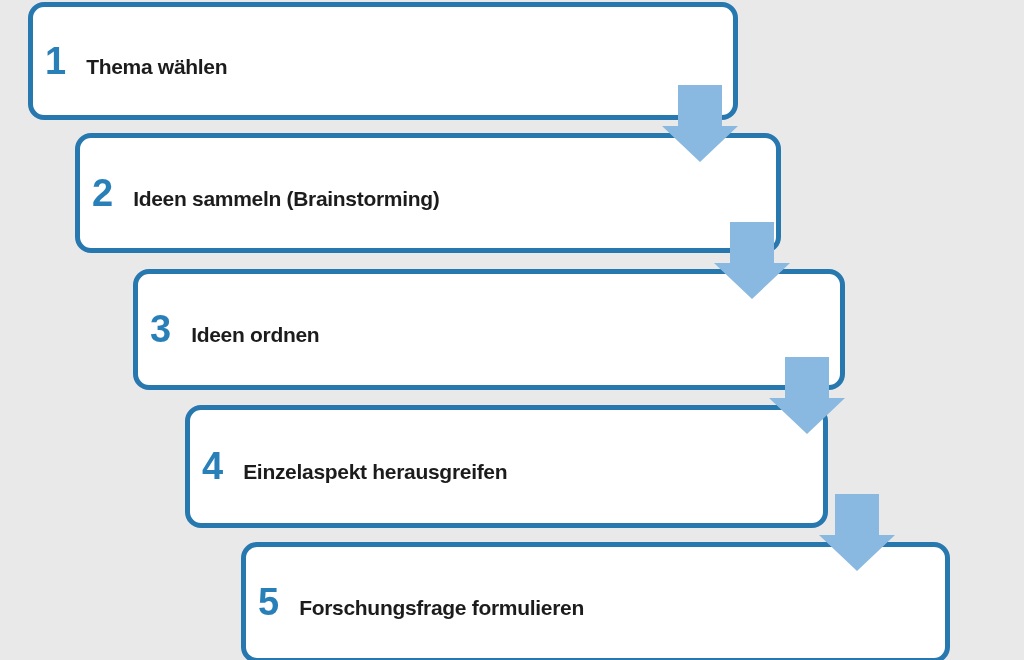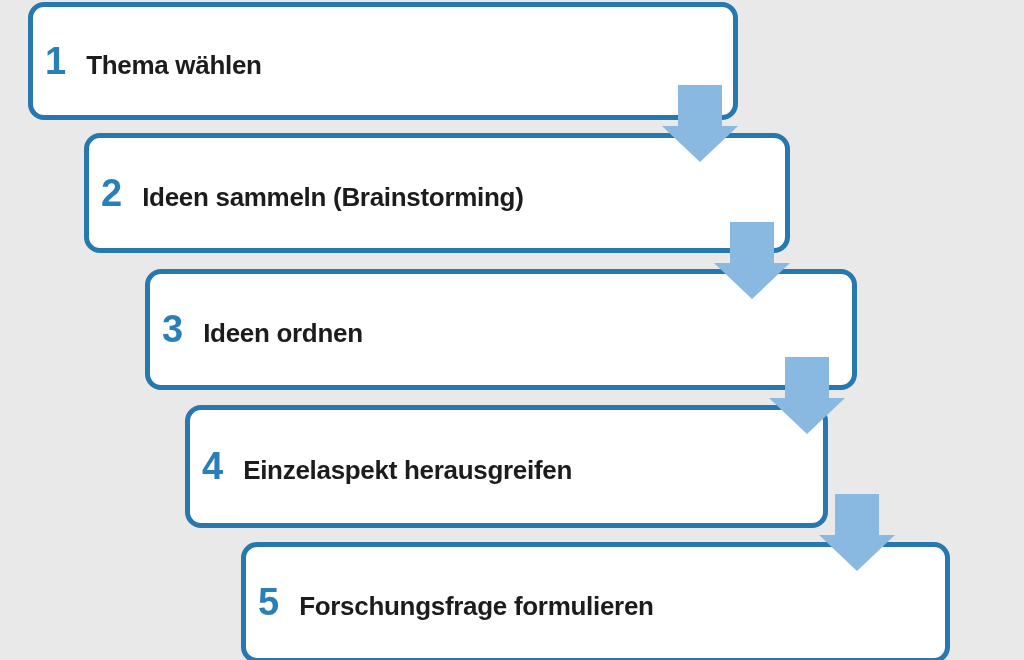--- a/index.html
+++ b/index.html
@@ -30,28 +30,28 @@
     white-space: nowrap;
   }
   .step-num {
     color: #2980b9;
     font-size: 38px;
     font-weight: bold;
     margin-right: 20px;
   }
   .step-label {
     color: #1c1c1c;
-    font-size: 26px;
+    font-size: 21px;
     font-weight: bold;
     letter-spacing: -0.3px;
   }
   
   #box-1 { left: 28px;  top: 2px;   width: 710px; height: 118px; }
-  #box-2 { left: 84px;  top: 133px; width: 706px; height: 120px; }
-  #box-3 { left: 133px; top: 269px; width: 712px; height: 121px; margin-left: 12px; }
+  #box-2 { left: 75px;  top: 133px; width: 706px; height: 120px; }
+  #box-3 { left: 133px; top: 269px; width: 712px; height: 121px; }
   #box-4 { left: 185px; top: 405px; width: 643px; height: 123px; }
   #box-5 { left: 241px; top: 542px; width: 709px; height: 121px; }
 
   .arrow {
     position: absolute;
     width: 76px;
     height: 78px;
     z-index: 2;
   }
   #arrow-1 { left: 662px; top: 85px;  }

